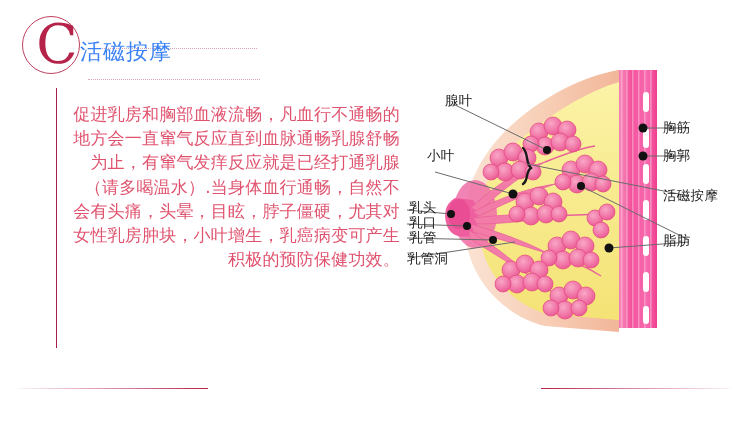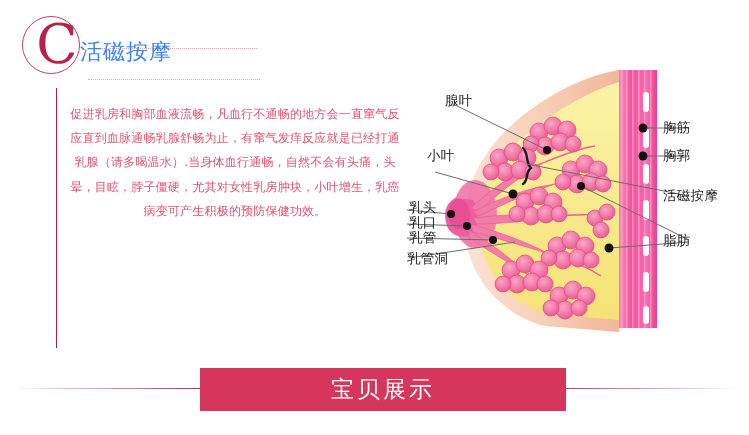--- a/index.html
+++ b/index.html
@@ -74,25 +74,25 @@
     height: 260px;
     border-left: 1.3px solid #a8204a;
   }
 
   
   #body-text {
     position: absolute;
     left: 70px;
     top: 102px;
     width: 330px;
-    font-size: 12px;
+    font-size: 17px;
     line-height: 24.2px;
     color: #e0536f;
     letter-spacing: 0.2px;
-    text-align: center;
+    text-align: right;
   }
 
   
   #illustration {
     position: absolute;
     left: 395px;
     top: 62px;
     width: 354px;
     height: 278px;
   }
@@ -384,18 +384,15 @@
     <div class="anno-label" style="left:268px; top:85px;">胸郭</div>
 
     <div class="anno-label" style="left:268px; top:125px;">活磁按摩</div>
 
     <div class="anno-label" style="left:268px; top:170px;">脂肪</div>
   </div>
 
   <div id="banner-wrap">
     <div class="banner-rule" id="banner-rule-left"></div>
     <div class="banner-rule" id="banner-rule-right"></div>
-    <div id="banner-box">
-      <div id="banner-text">宝贝展示</div>
-    </div>
   </div>
 
 </div>
 
 </body></html>

